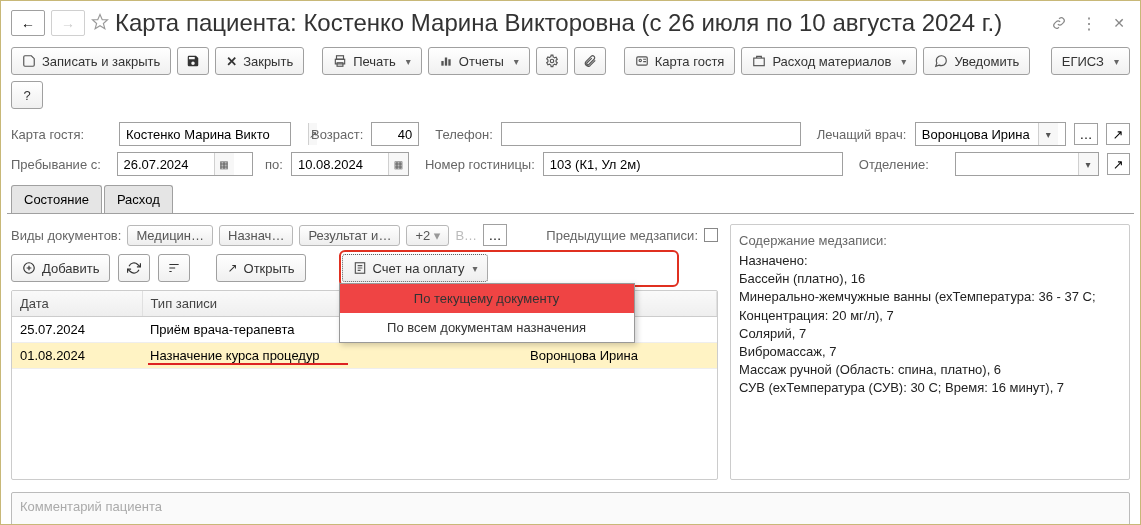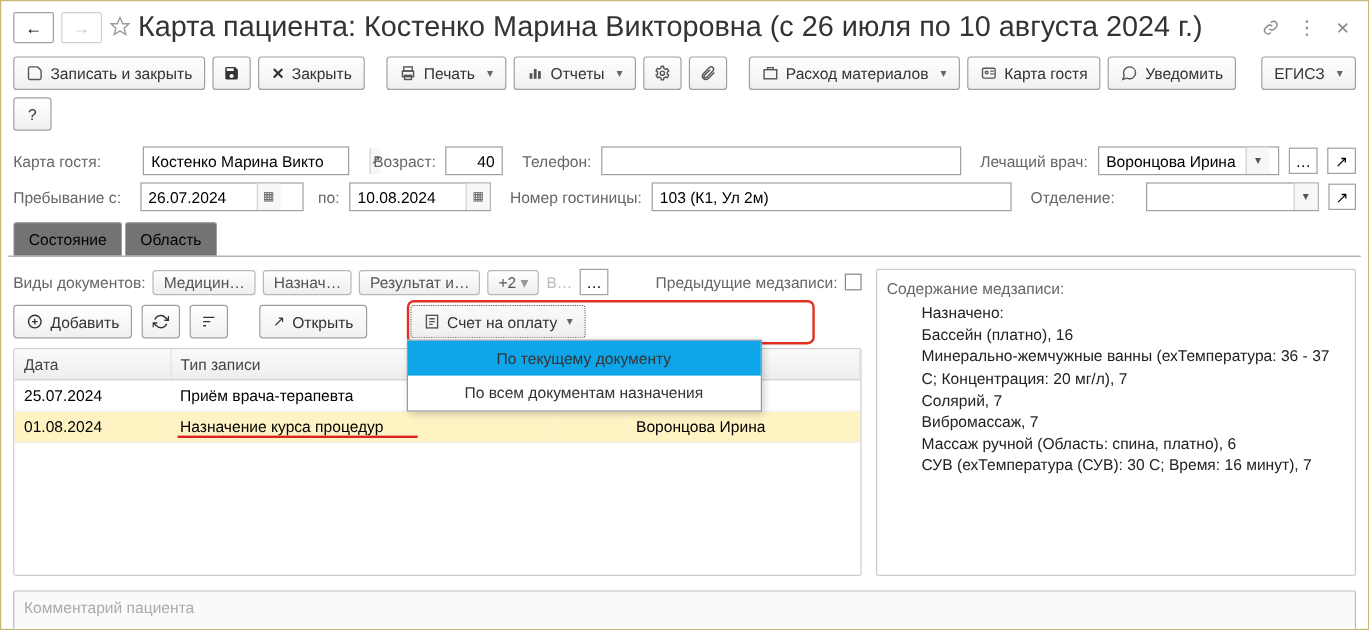--- a/index.html
+++ b/index.html
@@ -18,52 +18,52 @@
 .btn-icon-only { width: 32px; padding: 0; justify-content: center; }
 .btn-dropdown::after { content: "▾"; color: #666; font-size: 10px; margin-left: 4px; }
 
 .form-row { display: flex; align-items: center; gap: 8px; padding: 3px 4px; }
 .label { color: #666; white-space: nowrap; }
 .input-group { display: inline-flex; align-items: stretch; border: 1px solid #a0a0a0; height: 24px; background: #fff; }
 .input-group input { border: none; padding: 0 6px; outline: none; height: 22px; background: transparent; }
 .input-group .mini-btn { width: 20px; border-left: 1px solid #d0d0d0; background: #f7f7f7; display: inline-flex; align-items: center; justify-content: center; cursor: pointer; font-size: 10px; color: #555; }
 
 .tabs { display: flex; gap: 0; margin: 6px 0 0 0; border-bottom: 1px solid #a0a0a0; padding: 0 4px; }
-.tab { padding: 6px 12px; border: 1px solid #a0a0a0; border-bottom: none; background: #737373; margin-right: 2px; cursor: pointer; border-radius: 3px 3px 0 0; }
+.tab { padding: 6px 12px; border: 1px solid #a0a0a0; border-bottom: none; background: #e5e5e5; margin-right: 2px; cursor: pointer; border-radius: 3px 3px 0 0; }
 .tab.active { background: #fff; font-weight: normal; position: relative; }
 .tab-underline { position: absolute; left: 0; right: 0; bottom: -1px; height: 2px; background: #d22; }
 .main-area { display: flex; gap: 12px; padding: 10px 4px; }
 .left-panel { flex: 1; display: flex; flex-direction: column; gap: 8px; position: relative; }
 .right-panel { width: 400px; border: 1px solid #ccc; padding: 8px; background: #fff; border-radius: 2px; }
 
 .doc-types-row { display: flex; align-items: center; gap: 6px; }
 .chip { background: linear-gradient(#fff,#eee); border: 1px solid #b8b8b8; border-radius: 3px; padding: 2px 8px; color: #555; cursor: pointer; }
 .dots-box { width: 24px; height: 22px; border: 1px solid #a0a0a0; display: inline-flex; align-items: center; justify-content: center; cursor: pointer; }
 .checkbox { width: 14px; height: 14px; border: 1px solid #888; display: inline-block; cursor: pointer; }
 
 .action-row { display: flex; align-items: center; gap: 8px; position: relative; }
 .btn-outlined-red { position: relative; text-align: center; }
 .red-outline { position: absolute; border: 2px solid #e03020; border-radius: 6px; pointer-events: none; }
 .red-outline-invoice { top: -5px; left: -4px; right: -192px; bottom: -6px; }
 .btn-invoice { border: 1px dotted #606060; background: linear-gradient(#fafafa,#efefef); }
 
 .dropdown-menu { position: absolute; top: 28px; left: -4px; width: 296px; background: #fff; border: 1px solid #999; box-shadow: 2px 2px 6px rgba(0,0,0,0.2); z-index: 10; }
 .dropdown-item { padding: 7px 14px; cursor: pointer; }
-.dropdown-item.active { background: #0ea5e9; }
+.dropdown-item.active { background: #ef4444; }
 
 .data-table { border: 1px solid #ccc; border-radius: 2px; background: #fff; height: 190px; overflow: hidden; }
 .data-table table { width: 100%; border-collapse: collapse; }
 .data-table th { text-align: left; padding: 5px 8px; background: linear-gradient(#fafafa,#eee); border-bottom: 1px solid #ccc; border-right: 1px solid #e0e0e0; font-weight: normal; color: #444; }
 .data-table td { padding: 5px 8px; border-bottom: 1px solid #eee; }
 .row-selected { background: #fff3c4; }
 .cell-red-underline { position: relative; }
 .cell-red-underline::after { content: ""; position: absolute; left: -2px; bottom: -2px; height: 2px; width: 200px; background: #d22; }
 
 .side-title { color: #666; margin-bottom: 4px; }
-.side-content { color: #222; line-height: 1.4; margin-left: 29px; }
+.side-content { color: #222; line-height: 1.4; }
 
 .comment-box { margin: 2px 4px 0 4px; border: 1px solid #bbb; background: #fafafa; padding: 6px 8px; color: #aaa; height: 56px; border-radius: 2px; }
 
 .arrow { font-size: 14px; line-height: 1; }
 svg.ico { width: 14px; height: 14px; }
 
 .col-date { width: 130px; }
 .col-type { width: 320px; }
 .col-note { width: 60px; }
 </style>
@@ -133,34 +133,34 @@
         <circle cx="12" cy="12" r="3"></circle>
         <path d="M19 12a7 7 0 0 0-.1-1.4l2.1-1.6-2-3.4-2.5 1a7 7 0 0 0-2.4-1.4L13.5 2h-3l-.6 2.7a7 7 0 0 0-2.4 1.4l-2.5-1-2 3.4 2.1 1.6A7 7 0 0 0 5 12c0 .5 0 1 .1 1.4l-2.1 1.6 2 3.4 2.5-1a7 7 0 0 0 2.4 1.4l.6 2.7h3l.6-2.7a7 7 0 0 0 2.4-1.4l2.5 1 2-3.4-2.1-1.6c.1-.4.1-.9.1-1.4z"></path>
       </svg>
   </span>
   <span class="btn btn-icon-only">
     <svg class="ico" viewBox="0 0 24 24" fill="none" stroke="#555" stroke-width="2">
         <path d="M21 11l-9 9a5 5 0 0 1-7-7l9-9a3.5 3.5 0 0 1 5 5l-9 9a2 2 0 0 1-3-3l8-8"></path>
       </svg>
   </span>
   <span style="width:6px"></span>
-  <span class="btn btn-dropdown">
-    <svg class="ico" viewBox="0 0 24 24" fill="none" stroke="#555" stroke-width="2">
-        <rect x="3" y="7" width="18" height="13"></rect>
-        <path d="M8 7V4h8v3"></path>
-      </svg>
-    <span>Расход материалов</span>
-  </span>
   <span class="btn">
     <svg class="ico" viewBox="0 0 24 24" fill="none" stroke="#555" stroke-width="2">
         <rect x="3" y="5" width="18" height="14" rx="2"></rect>
         <circle cx="9" cy="11" r="2"></circle>
         <path d="M14 9h5M14 13h5"></path>
       </svg>
     <span>Карта гостя</span>
+  </span>
+  <span class="btn btn-dropdown">
+    <svg class="ico" viewBox="0 0 24 24" fill="none" stroke="#555" stroke-width="2">
+        <rect x="3" y="7" width="18" height="13"></rect>
+        <path d="M8 7V4h8v3"></path>
+      </svg>
+    <span>Расход материалов</span>
   </span>
   <span class="btn">
     <svg class="ico" viewBox="0 0 24 24" fill="none" stroke="#555" stroke-width="2">
         <path d="M21 11.5a8.38 8.38 0 0 1-.9 3.8 8.5 8.5 0 0 1-7.6 4.7 8.38 8.38 0 0 1-3.8-.9L3 21l1.9-5.7a8.38 8.38 0 0 1-.9-3.8 8.5 8.5 0 0 1 4.7-7.6 8.38 8.38 0 0 1 3.8-.9h.5a8.48 8.48 0 0 1 8 8v.5z"></path>
       </svg>
     <span>Уведомить</span>
   </span>
   <span style="flex:1"></span>
   <span class="btn btn-dropdown">
     <span>ЕГИСЗ</span>
@@ -209,21 +209,21 @@
   <span class="label" style="margin-left:8px;width:90px">Отделение:</span>
   <span class="input-group" style="flex:1">
     <input style="width: 122px;" value="">
     <span class="mini-btn">▾</span>
   </span>
   <span class="dots-box">↗</span>
 </div>
 
 <div class="tabs">
   <div class="tab">Состояние</div>
-  <div class="tab">Область</div>
+  <div class="tab">Расход</div>
 </div>
 
 <div class="main-area">
   <div class="left-panel">
     <div class="doc-types-row">
       <span class="label">Виды документов:</span>
       <span class="chip">Медицин…</span>
       <span class="chip">Назнач…</span>
       <span class="chip">Результат и…</span>
       <span class="chip"><span>+2</span> <span style="color:#999">▾</span></span>

